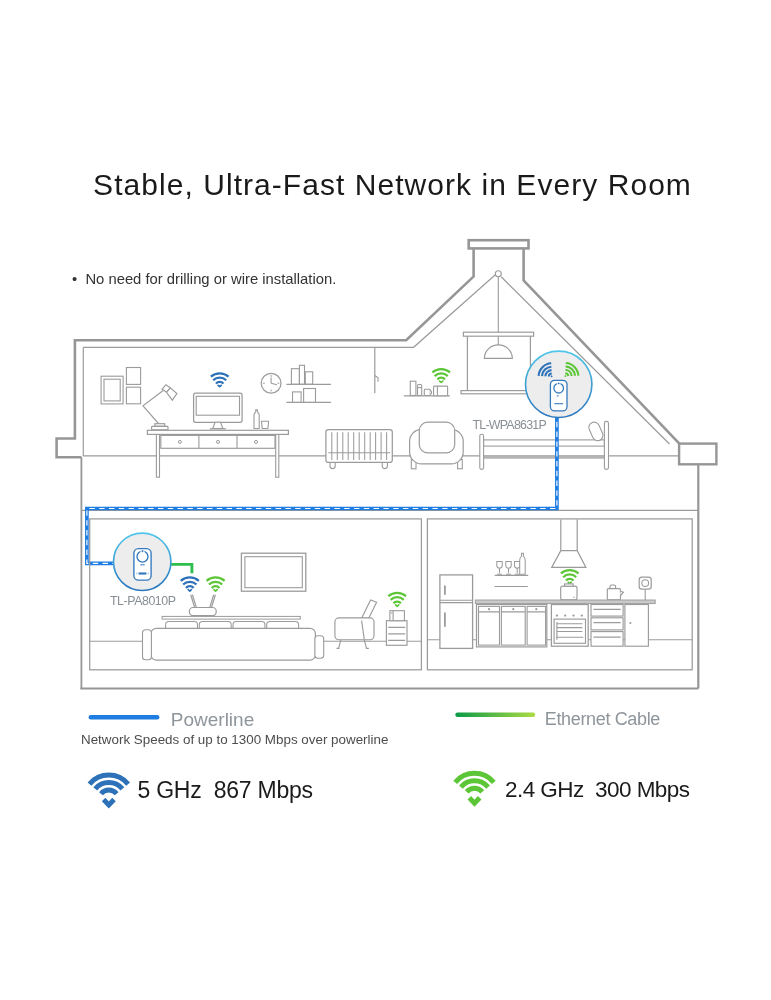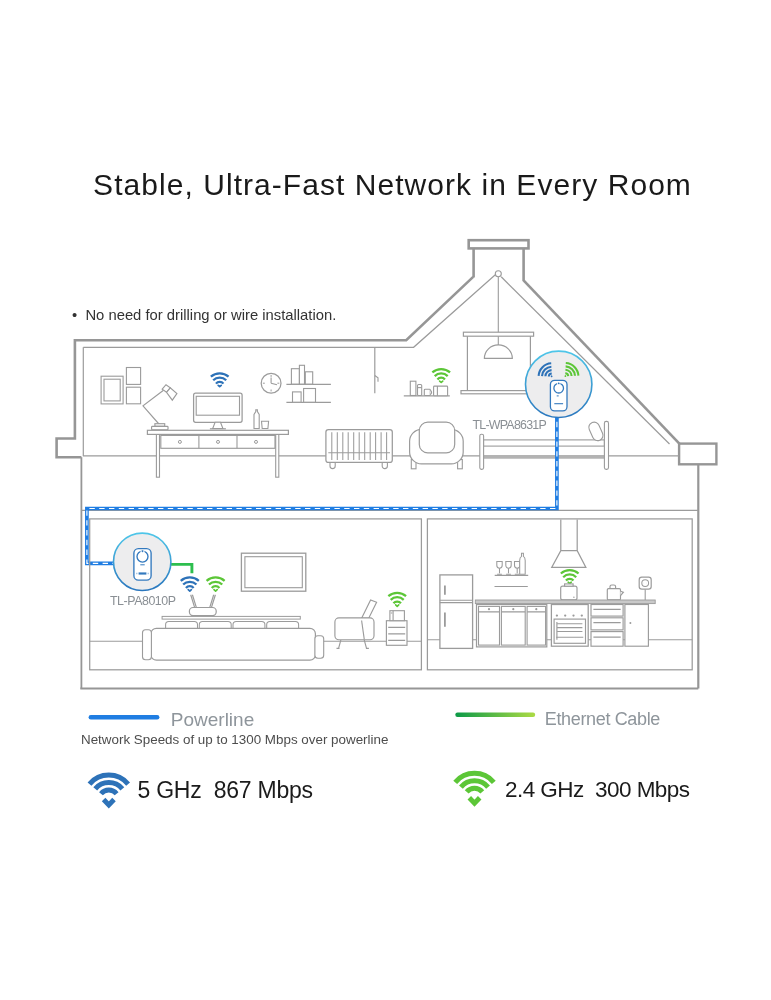--- a/index.html
+++ b/index.html
@@ -6,21 +6,21 @@
   .page { position:relative; width:771px; height:1000px; background:#ffffff;
           font-family:"Liberation Sans", sans-serif; overflow:hidden;text-decoration:underline; }
   svg text { font-family:"Liberation Sans", sans-serif; }
 </style>
 </head>
 <body>
 <div class="page">
 
 <div style="position:absolute;left:7px;top:168px;width:771px;text-align:center;font-size:30px;color:#1a1a1a;letter-spacing:1.05px;">Stable, Ultra-Fast Network in Every Room</div>
 
-<div style="position:absolute;left:72px;top:268px;font-size:14.8px;color:#333333;line-height:22px;margin-top:36px;">
+<div style="position:absolute;left:72px;top:268px;font-size:14.8px;color:#333333;line-height:22px;">
 <div>•&nbsp;&nbsp;No need for drilling or wire installation.</div>
 </div>
 
 <svg width="771" height="1000" viewBox="0 0 771 1000" style="position:absolute;left:0;top:0;">
 <defs>
 <linearGradient id="cg1" x1="0" y1="0" x2="0" y2="1">
   <stop offset="0" stop-color="#4ec6e9"></stop>
           <stop offset="1" stop-color="#2b77be"></stop>
 </linearGradient>
 <linearGradient id="cg2" x1="0" y1="0" x2="0" y2="1">

